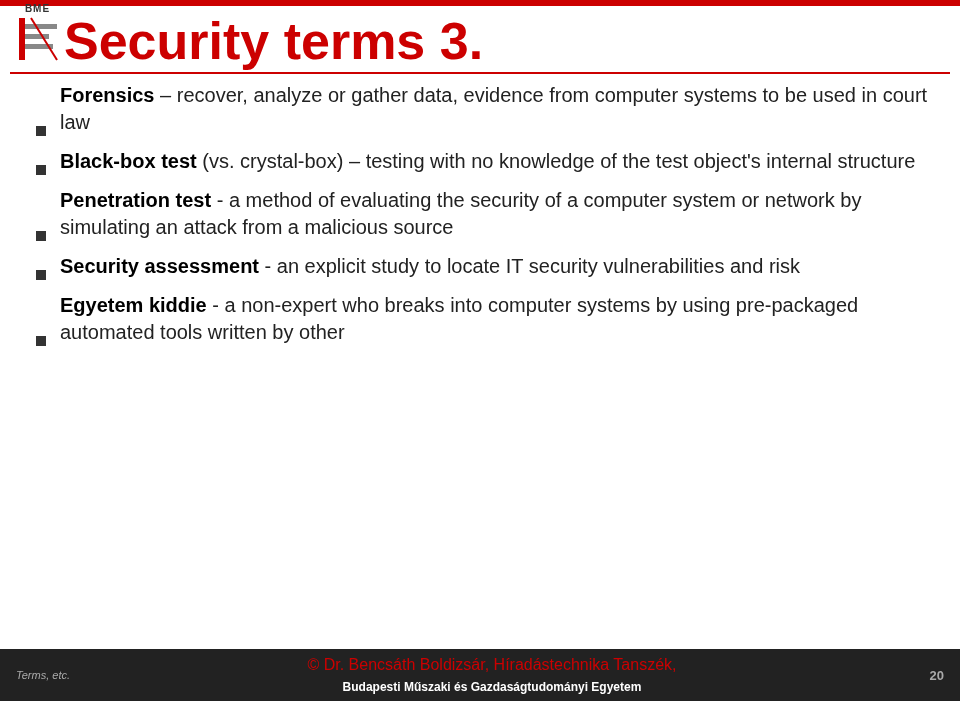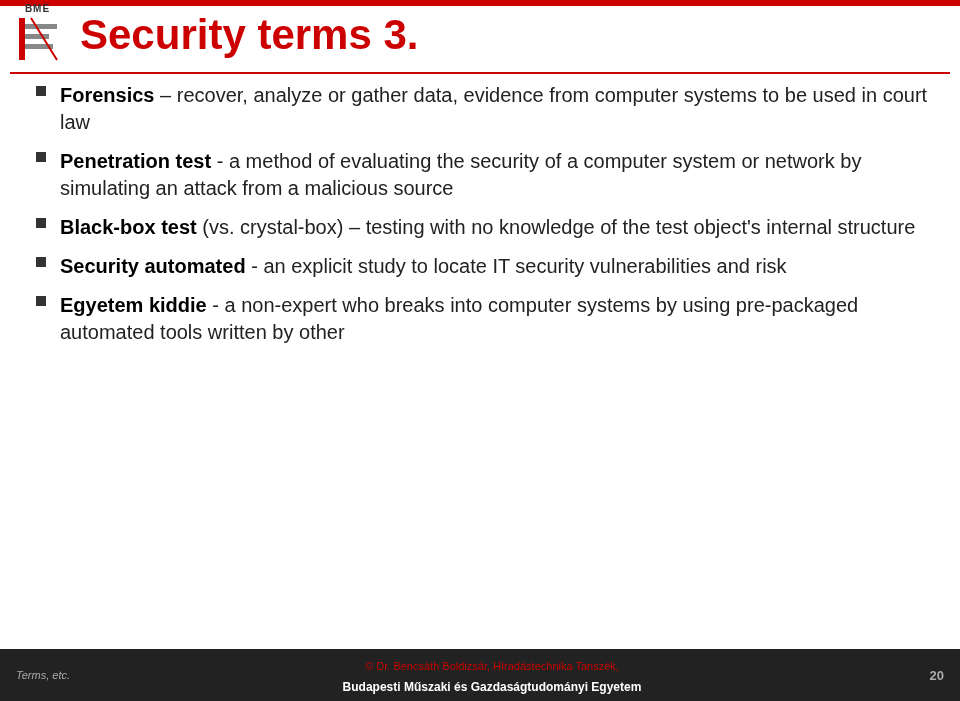--- a/index.html
+++ b/index.html
@@ -44,23 +44,23 @@
     .logo-graphic {
       width: 42px;
       height: 46px;
       margin-top: 2px;
     }
 
     
     .title {
       position: absolute;
       top: 10px;
-      left: 80px;
+      left: 64px;
       right: 20px;
-      font-size: 42px;
+      font-size: 52px;
       font-weight: bold;
       color: #cc0000;
       line-height: 1.2;
     }
 
     
     .title-divider {
       position: absolute;
       top: 72px;
       left: 10px;
@@ -80,21 +80,21 @@
 
     
     .bullet-list {
       list-style: none;
       padding: 0;
       margin: 0;
     }
 
     .bullet-item {
       display: flex;
-      align-items: flex-start;
+      align-items: flex-end;
       margin-bottom: 12px;
       font-size: 20px;
       line-height: 1.35;
       color: #222;
     }
 
     .bullet-icon {
       flex-shrink: 0;
       width: 22px;
       margin-top: 4px;
@@ -136,21 +136,21 @@
     }
 
     .footer-left {
       color: #aaa;
       font-size: 11px;
       font-style: italic;
     }
 
     .footer-center {
       color: #cc0000;
-      font-size: 11px;
+      font-size: 16px;
       text-align: center;
       flex: 1;
       padding: 0 20px;
     }
 
     .footer-center-sub {
       color: #ffffff;
       font-size: 12px;
       font-weight: bold;
       text-align: center;
@@ -206,33 +206,33 @@
   <li class="bullet-item">
         <div class="bullet-icon">
           <div class="sq-bullet"></div>
         </div>
         <div class="bullet-text"><strong>Forensics</strong> – recover, analyze or gather data, evidence from computer systems to be used in court law</div>
       </li>
       <li class="bullet-item">
         <div class="bullet-icon">
           <div class="sq-bullet"></div>
         </div>
+        <div class="bullet-text"><strong>Black-box test</strong> (vs. crystal-box) – testing with no knowledge of the test object's internal structure</div>
+      </li>
+      <li class="bullet-item">
+        <div class="bullet-icon">
+          <div class="sq-bullet"></div>
+        </div>
         <div class="bullet-text"><strong>Penetration test</strong> - a method of evaluating the security of a computer system or network by simulating an attack from a malicious source</div>
       </li>
       <li class="bullet-item">
         <div class="bullet-icon">
           <div class="sq-bullet"></div>
         </div>
-        <div class="bullet-text"><strong>Black-box test</strong> (vs. crystal-box) – testing with no knowledge of the test object's internal structure</div>
-      </li>
-      <li class="bullet-item">
-        <div class="bullet-icon">
-          <div class="sq-bullet"></div>
-        </div>
-        <div class="bullet-text"><strong>Security automated</strong> -  an explicit study to locate IT security vulnerabilities and risk</div>
+        <div class="bullet-text"><strong>Security assessment</strong> -  an explicit study to locate IT security vulnerabilities and risk</div>
       </li>
       <li class="bullet-item">
         <div class="bullet-icon">
           <div class="sq-bullet"></div>
         </div>
         <div class="bullet-text"><strong>Egyetem kiddie</strong> - a non-expert who breaks into computer systems by using pre-packaged automated tools written by other</div>
       </li>
     </ul>
 </div>
 

